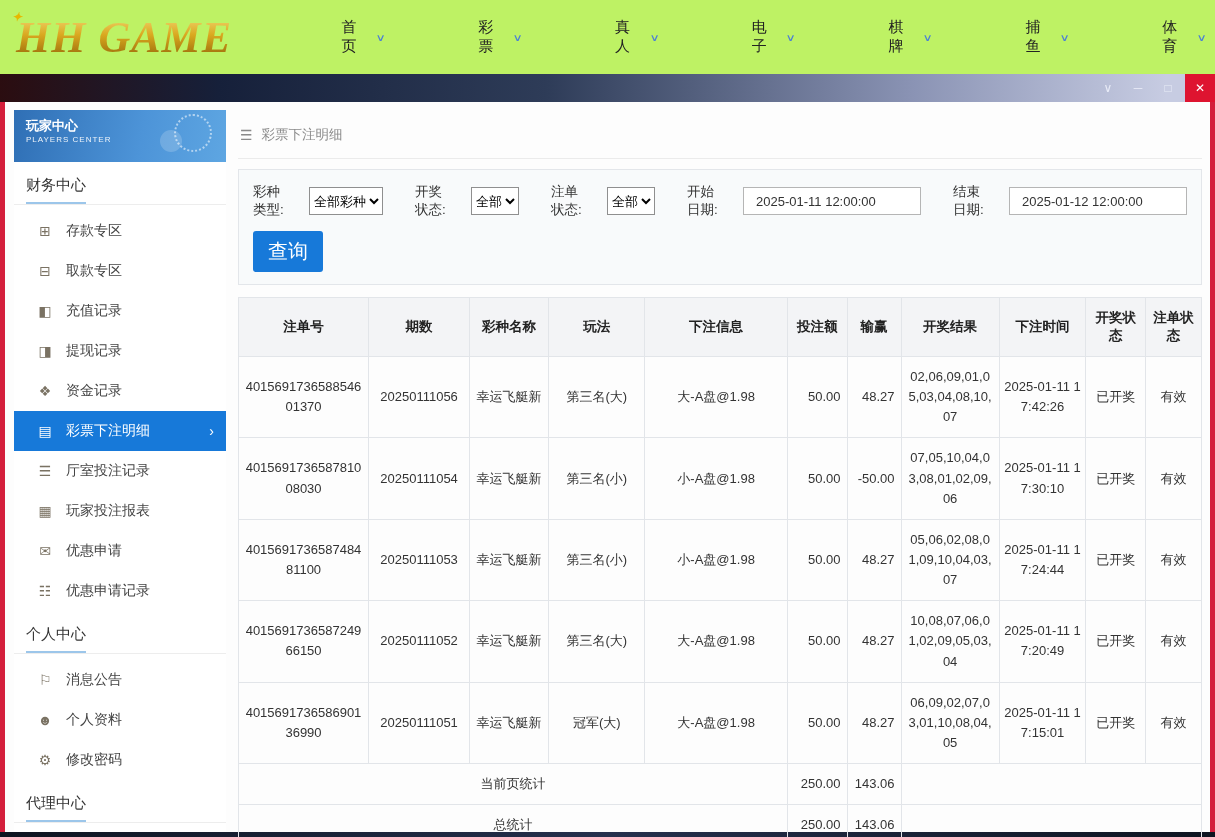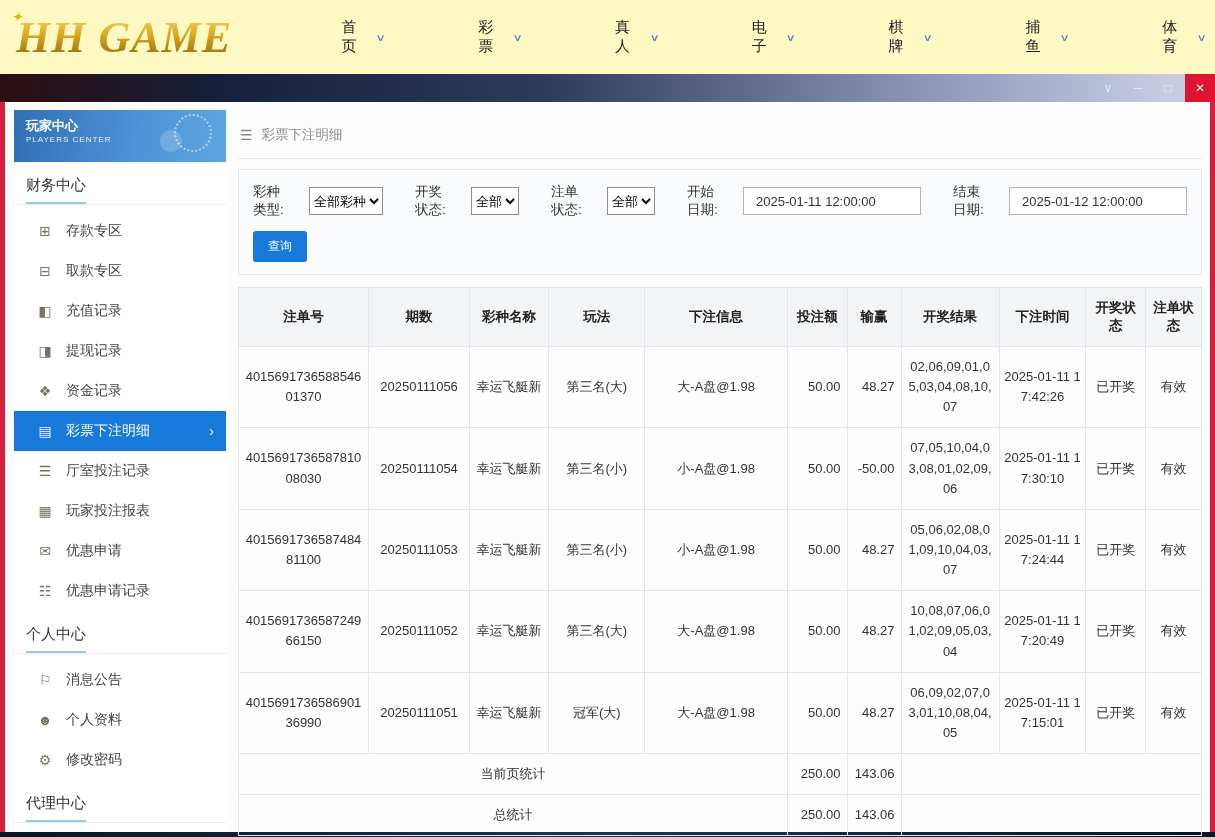--- a/index.html
+++ b/index.html
@@ -1,20 +1,20 @@
 <!DOCTYPE html>
 <html><head>
 <meta charset="utf-8">
 <style>
   html,body{margin:0;padding:0;}
   body{width:1215px;height:837px;overflow:hidden;background:#fff;
        font-family:"Liberation Sans","DejaVu Sans",sans-serif;color:#333;}
 
   
-  .topnav{height:74px;display:flex;align-items:center;background:#fef9c3;padding:0 10px;box-sizing:border-box;}
+  .topnav{height:74px;display:flex;align-items:center;background:#bef264;padding:0 10px;box-sizing:border-box;}
   .logo{width:285px;font-family:"Liberation Serif","DejaVu Serif",serif;font-style:italic;font-weight:700;
         font-size:44px;letter-spacing:1px;
         background:linear-gradient(180deg,#f7e07f 0%,#d9a81f 45%,#8a5c05 100%);
         -webkit-background-clip:text;background-clip:text;color:transparent;position:relative;padding-left:6px;}
   .logo::before{content:"✦";position:absolute;left:2px;top:-2px;font-size:12px;color:#e6b800;-webkit-text-fill-color:#e6b800;}
   .nav{display:flex;margin-left:44px;gap:94px;}
   .nav-item{display:flex;align-items:center;gap:7px;font-size:15px;color:#222;cursor:pointer;}
   .chev{color:#4a7fd6;font-size:10px;transform:scaleX(1.4);}
 
   
@@ -55,21 +55,21 @@
   .menu-icon{font-size:14px;color:#8a8a8a;cursor:pointer;}
 
   .filter-panel{margin-top:10px;border:1px solid #e3e6ea;background:#f8fafb;padding:13px 14px 12px;}
   .filter-row{display:flex;align-items:center;gap:24px;font-size:13.5px;color:#333;flex-wrap:nowrap;}
   .filter-row label{margin-left:8px;}
   .filter-row label:first-child{margin-left:0;}
   select{height:28px;border:1px solid #8f8f8f;background:#fff;font-size:13px;font-family:inherit;}
   .sel-wide{width:116px;text-align:right;} .sel-narrow{width:68px;}
   .date-input{height:24px;width:152px;border:1px solid #b5b5b5;padding:1px 12px;font-size:13px;color:#333;font-family:inherit;}
   .btn-row{margin-top:12px;}
-  .search-btn{background:#1779d9;color:#fff;border:none;border-radius:3px;padding:7px 15px;font-size:12px;
+  .search-btn{background:#1779d9;color:#fff;border:none;border-radius:3px;padding:7px 15px;font-size:20px;
               font-family:inherit;cursor:pointer;}
 
   
   table{width:100%;border-collapse:collapse;table-layout:fixed;margin-top:12px;}
   th,td{border:1px solid #e2e5e9;}
   th{background:#f3f4f6;font-size:13.5px;font-weight:bold;color:#222;padding:11px 3px;}
   td{font-size:13px;color:#333;text-align:center;padding:10px 4px;word-break:break-all;line-height:1.55;vertical-align:middle;}
   td.num{text-align:right;padding-right:6px;margin-left:28px;}
 </style>
 </head>

